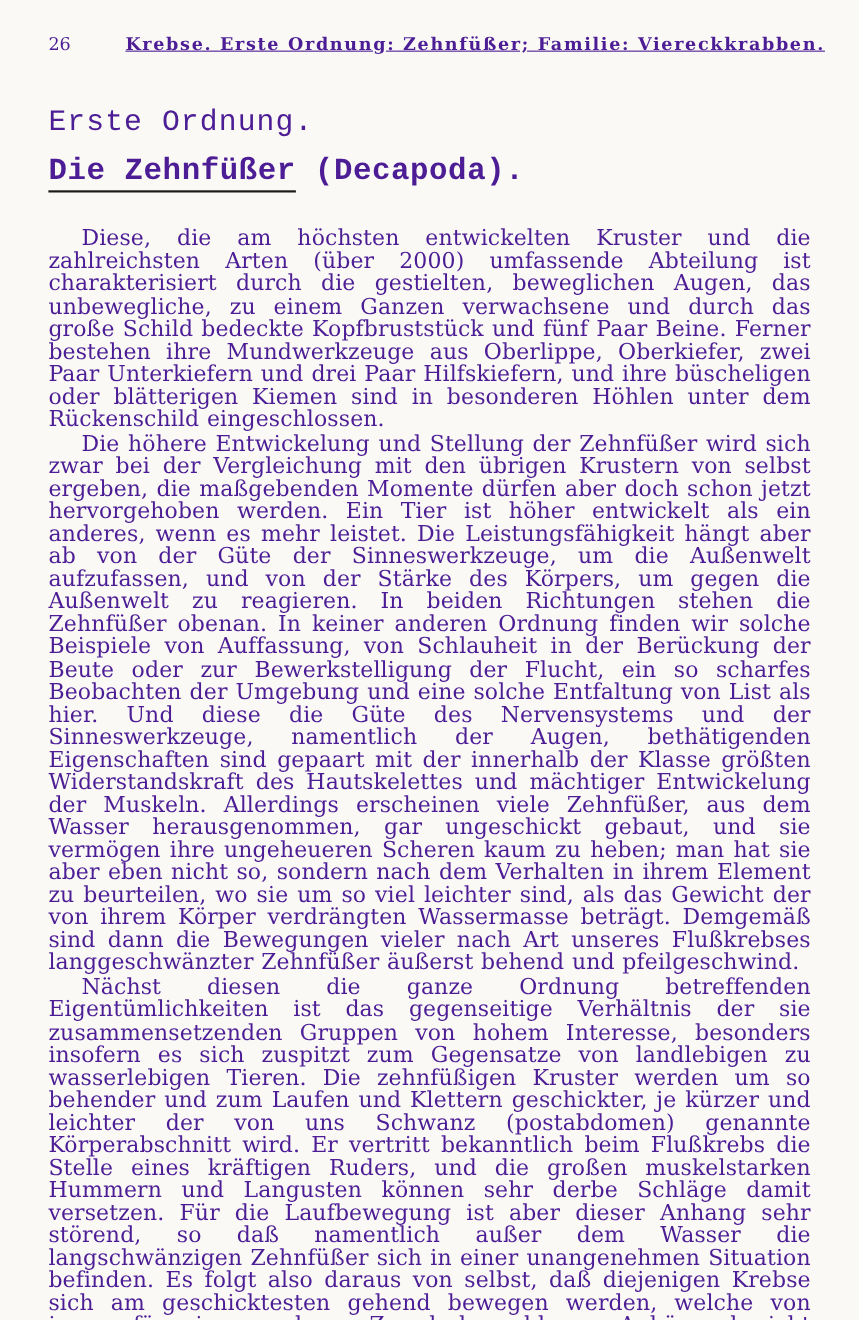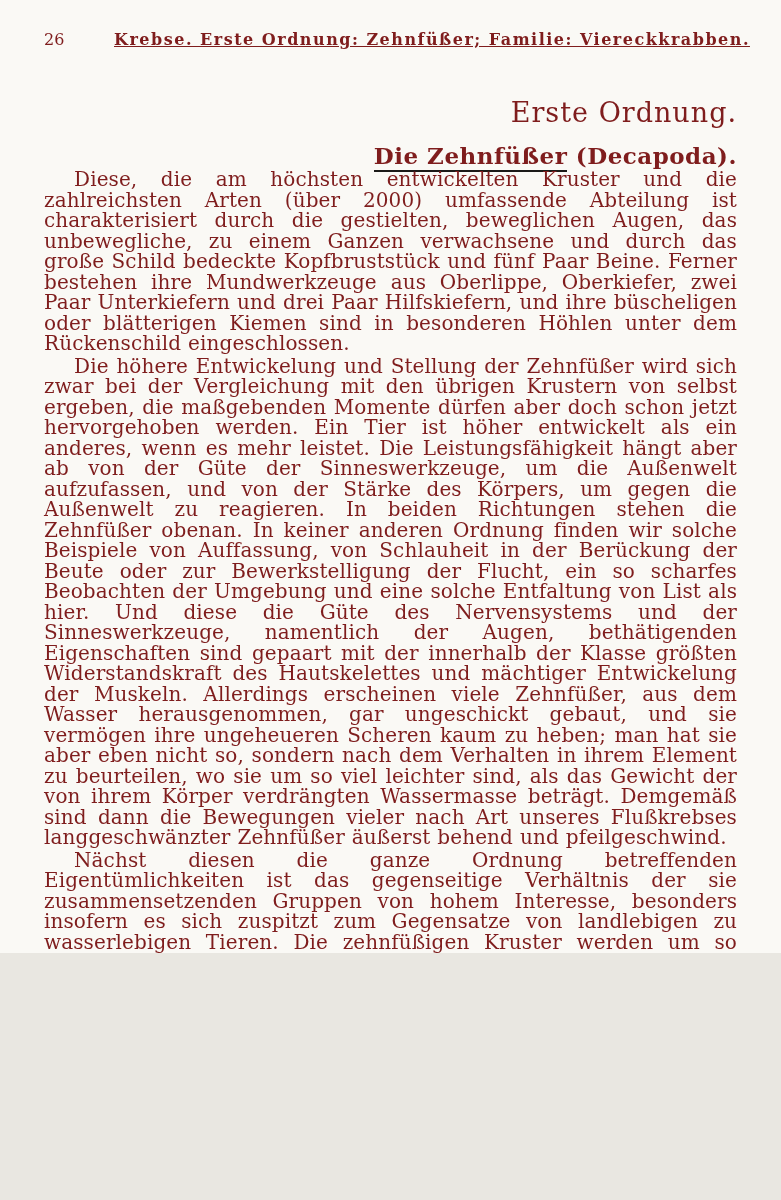--- a/index.html
+++ b/index.html
@@ -3,24 +3,24 @@
 <meta charset="utf-8">
 <style>
   html, body {
     margin: 0;
     padding: 0;
     background: #e9e7e1;
   }
   .page {
     position: relative;
     width: 781px;
-    height: 953px;
+    height: 1200px;
     margin: 0 auto;
     background: #faf9f5;
-    color: #7f1d1d;
+    color: #4c1d95;
     font-family: "DejaVu Serif", "Liberation Serif", serif;
     box-sizing: border-box;
     padding: 30px 44px 20px 44px;
     overflow: hidden;
   }
   .running-head-row {
     display: flex;
     align-items: baseline;
     margin-bottom: 4px;
   }
@@ -33,31 +33,33 @@
   .running-header {
     flex: 1 1 auto;
     font-size: 16px;
     letter-spacing: 1.5px;
     font-weight: 600;
     padding-right: 70px; 
     white-space: nowrap;
     text-decoration: underline;
   }
   .heading-block {
-    text-align: right;
+    text-align: left;
     margin-top: 48px;
+    margin-bottom: 34px;
+    font-family: Liberation Mono, monospace;
   }
   .order-heading {
     font-size: 27px;
     font-weight: normal;
     letter-spacing: 1px;
     margin-bottom: 14px;
   }
   .main-heading {
-    font-size: 23px;
+    font-size: 28px;
     font-weight: bold;
     letter-spacing: 0.5px;
   }
   .main-heading .blackletter {
     border-bottom: 2px solid #1b1a18;
     padding-bottom: 1px;
   }
   .main-heading .antiqua {
     font-weight: bold;
   }

